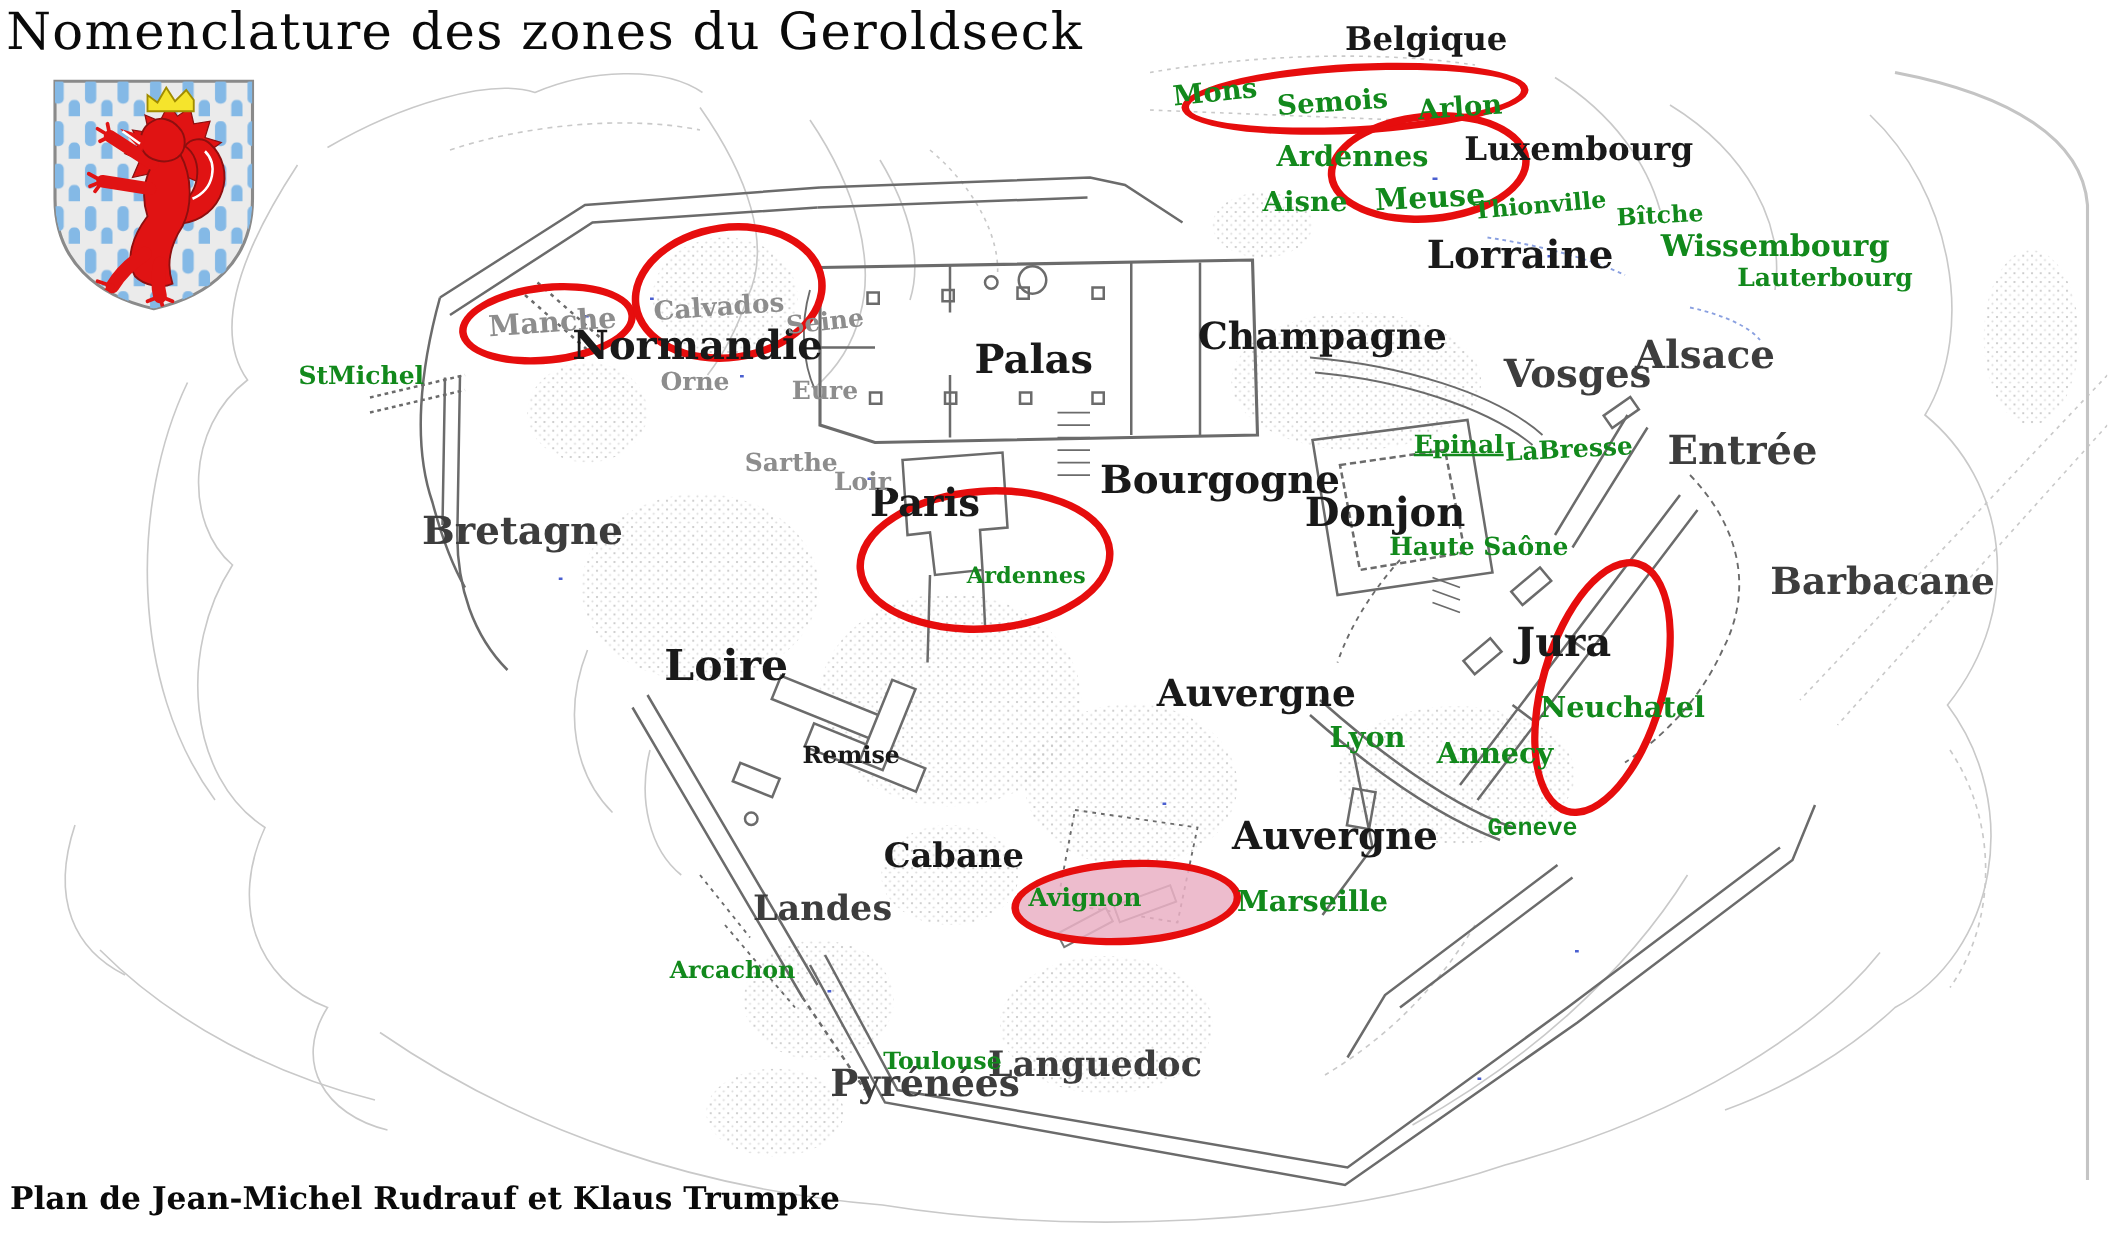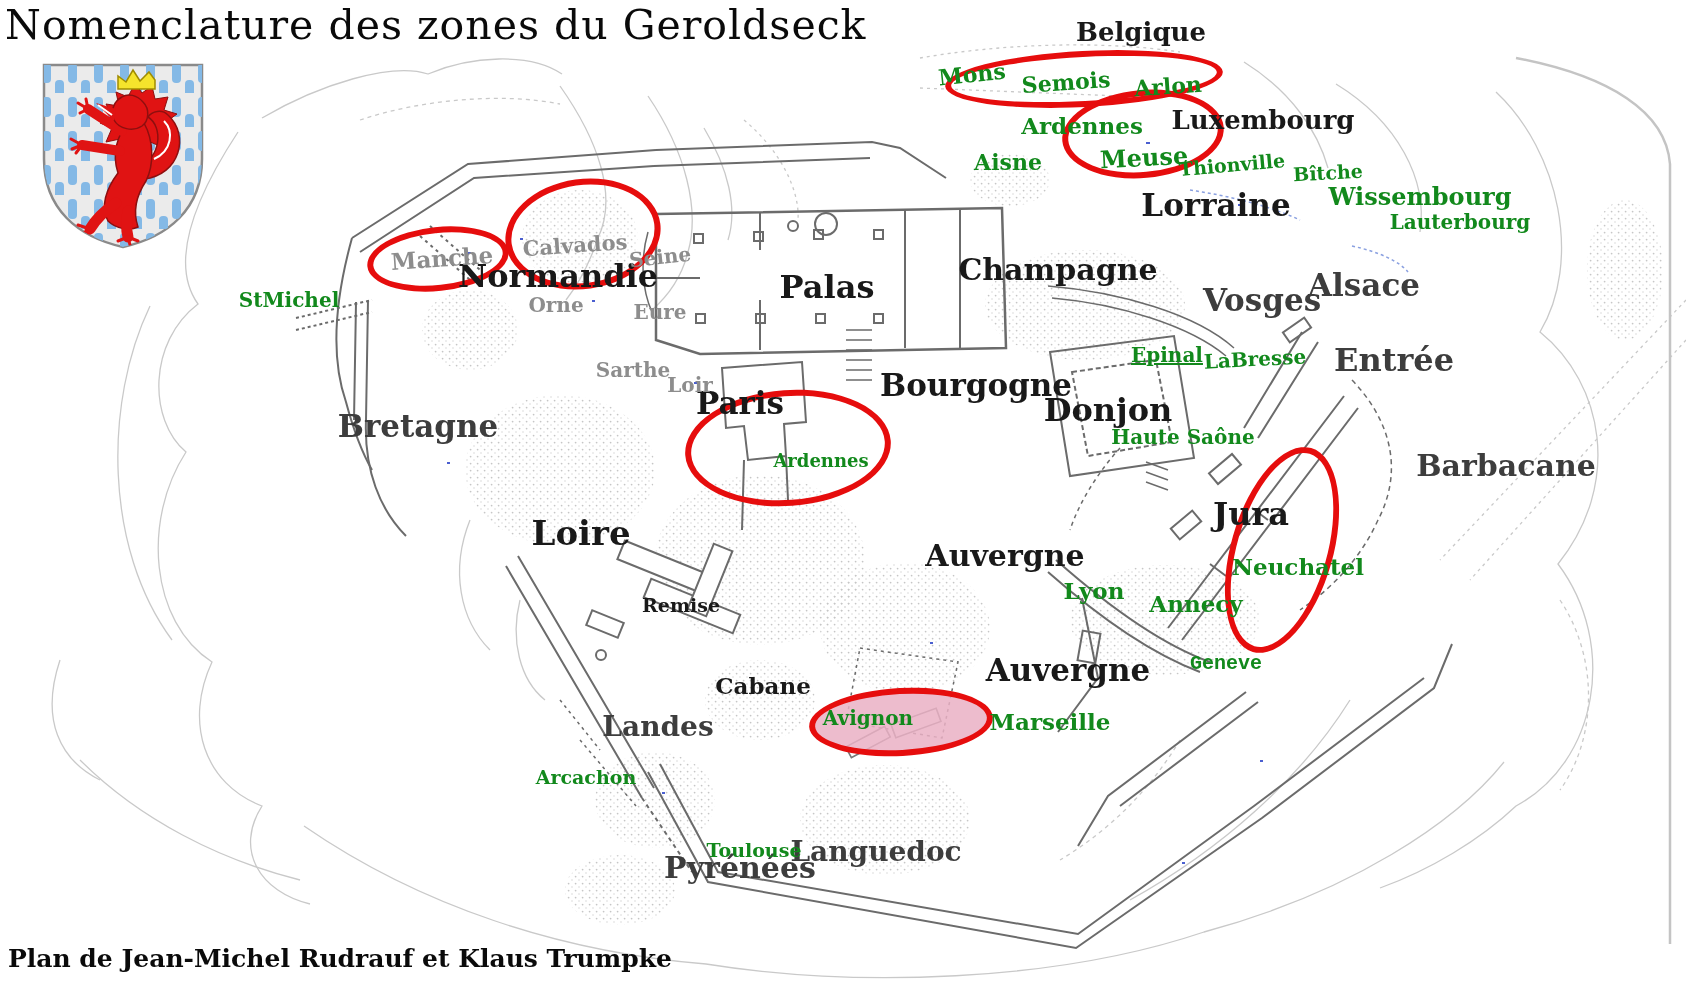--- a/index.html
+++ b/index.html
@@ -169,41 +169,41 @@
       <div class="map-label c-black" style="left: 827px; top: 287px; font-size: 32px; transform: translate(-50%, -50%) rotate(0deg);">Palas</div>
       <div class="map-label c-black" style="left: 1058px; top: 270px; font-size: 30px; transform: translate(-50%, -50%) rotate(0deg);">Champagne</div>
       <div class="map-label c-black" style="left: 976px; top: 385px; font-size: 31px; transform: translate(-50%, -50%) rotate(0deg);">Bourgogne</div>
       <div class="map-label c-black" style="left: 740px; top: 403px; font-size: 31px; transform: translate(-50%, -50%) rotate(0deg);">Paris</div>
       <div class="map-label c-black" style="left: 1108px; top: 410px; font-size: 32px; transform: translate(-50%, -50%) rotate(0deg);">Donjon</div>
       <div class="map-label c-black" style="left: 581px; top: 533px; font-size: 34px; transform: translate(-50%, -50%) rotate(0deg);">Loire</div>
       <div class="map-label c-black" style="left: 1005px; top: 556px; font-size: 30px; transform: translate(-50%, -50%) rotate(0deg);">Auvergne</div>
       <div class="map-label c-black" style="left: 1251px; top: 514px; font-size: 32px; transform: translate(-50%, -50%) rotate(0deg);">Jura</div>
       <div class="map-label c-black" style="left: 1068px; top: 670px; font-size: 31px; transform: translate(-50%, -50%) rotate(0deg);">Auvergne</div>
       <div class="map-label c-black" style="left: 681px; top: 605px; font-size: 19px; transform: translate(-50%, -50%) rotate(0deg);">Remise</div>
-      <div class="map-label c-black" style="left: 763px; top: 685px; font-size: 23px; transform: translate(-50%, -50%) rotate(0deg);">Cabane</div>
+      <div class="map-label c-black" style="left: 763px; top: 685px; font-size: 27px; transform: translate(-50%, -50%) rotate(0deg);">Cabane</div>
       <div class="map-label c-dark" style="left: 1262px; top: 300px; font-size: 31px; transform: translate(-50%, -50%) rotate(0deg);">Vosges</div>
       <div class="map-label c-dark" style="left: 1364px; top: 285px; font-size: 31px; transform: translate(-50%, -50%) rotate(0deg);">Alsace</div>
       <div class="map-label c-dark" style="left: 1394px; top: 360px; font-size: 32px; transform: translate(-50%, -50%) rotate(0deg);">Entrée</div>
       <div class="map-label c-dark" style="left: 1506px; top: 466px; font-size: 30px; transform: translate(-50%, -50%) rotate(0deg);">Barbacane</div>
       <div class="map-label c-dark" style="left: 418px; top: 426px; font-size: 31px; transform: translate(-50%, -50%) rotate(0deg);">Bretagne</div>
       <div class="map-label c-dark" style="left: 658px; top: 727px; font-size: 28px; transform: translate(-50%, -50%) rotate(0deg);">Landes</div>
       <div class="map-label c-dark" style="left: 876px; top: 852px; font-size: 28px; transform: translate(-50%, -50%) rotate(0deg);">Languedoc</div>
       <div class="map-label c-dark" style="left: 740px; top: 868px; font-size: 30px; transform: translate(-50%, -50%) rotate(0deg);">Pyrénées</div>
       <div class="map-label c-gray" style="left: 442px; top: 258px; font-size: 23px; transform: translate(-50%, -50%) rotate(-4deg);">Manche</div>
       <div class="map-label c-gray" style="left: 575px; top: 245px; font-size: 21px; transform: translate(-50%, -50%) rotate(-4deg);">Calvados</div>
       <div class="map-label c-gray" style="left: 660px; top: 257px; font-size: 20px; transform: translate(-50%, -50%) rotate(-6deg);">Seine</div>
       <div class="map-label c-gray" style="left: 556px; top: 305px; font-size: 20px; transform: translate(-50%, -50%) rotate(0deg);">Orne</div>
       <div class="map-label c-gray" style="left: 660px; top: 312px; font-size: 20px; transform: translate(-50%, -50%) rotate(0deg);">Eure</div>
       <div class="map-label c-gray" style="left: 633px; top: 370px; font-size: 20px; transform: translate(-50%, -50%) rotate(0deg);">Sarthe</div>
       <div class="map-label c-gray" style="left: 690px; top: 385px; font-size: 20px; transform: translate(-50%, -50%) rotate(0deg);">Loir</div>
       <div class="map-label c-green" style="left: 972px; top: 74px; font-size: 22px; transform: translate(-50%, -50%) rotate(-6deg);">Mons</div>
       <div class="map-label c-green" style="left: 1066px; top: 82px; font-size: 22px; transform: translate(-50%, -50%) rotate(-4deg);">Semois</div>
       <div class="map-label c-green" style="left: 1168px; top: 86px; font-size: 22px; transform: translate(-50%, -50%) rotate(-4deg);">Arlon</div>
       <div class="map-label c-green" style="left: 1082px; top: 125px; font-size: 23px; transform: translate(-50%, -50%) rotate(0deg);">Ardennes</div>
-      <div class="map-label c-green" style="left: 1008px; top: 162px; font-size: 22px; transform: translate(-50%, -50%) rotate(0deg);">Aisne</div>
+      <div class="map-label c-green" style="left: 1044px; top: 162px; font-size: 22px; transform: translate(-50%, -50%) rotate(0deg);">Aisne</div>
       <div class="map-label c-green" style="left: 1144px; top: 158px; font-size: 24px; transform: translate(-50%, -50%) rotate(-3deg);">Meuse</div>
       <div class="map-label c-green" style="left: 1232px; top: 165px; font-size: 19px; transform: translate(-50%, -50%) rotate(-5deg);">Thionville</div>
       <div class="map-label c-green" style="left: 1328px; top: 173px; font-size: 19px; transform: translate(-50%, -50%) rotate(-3deg);">Bîtche</div>
       <div class="map-label c-green" style="left: 1420px; top: 197px; font-size: 24px; transform: translate(-50%, -50%) rotate(0deg);">Wissembourg</div>
       <div class="map-label c-green" style="left: 1460px; top: 222px; font-size: 20px; transform: translate(-50%, -50%) rotate(0deg);">Lauterbourg</div>
       <div class="map-label c-green" style="left: 1167px; top: 355px; font-size: 20px; transform: translate(-50%, -50%) rotate(0deg); text-decoration: underline;">Epinal</div>
       <div class="map-label c-green" style="left: 1255px; top: 359px; font-size: 20px; transform: translate(-50%, -50%) rotate(-3deg);">LaBresse</div>
       <div class="map-label c-green" style="left: 1183px; top: 437px; font-size: 20px; transform: translate(-50%, -50%) rotate(0deg);">Haute Saône</div>
       <div class="map-label c-green" style="left: 289px; top: 300px; font-size: 20px; transform: translate(-50%, -50%) rotate(0deg);">StMichel</div>
       <div class="map-label c-green" style="left: 821px; top: 461px; font-size: 18px; transform: translate(-50%, -50%) rotate(0deg);">Ardennes</div>

